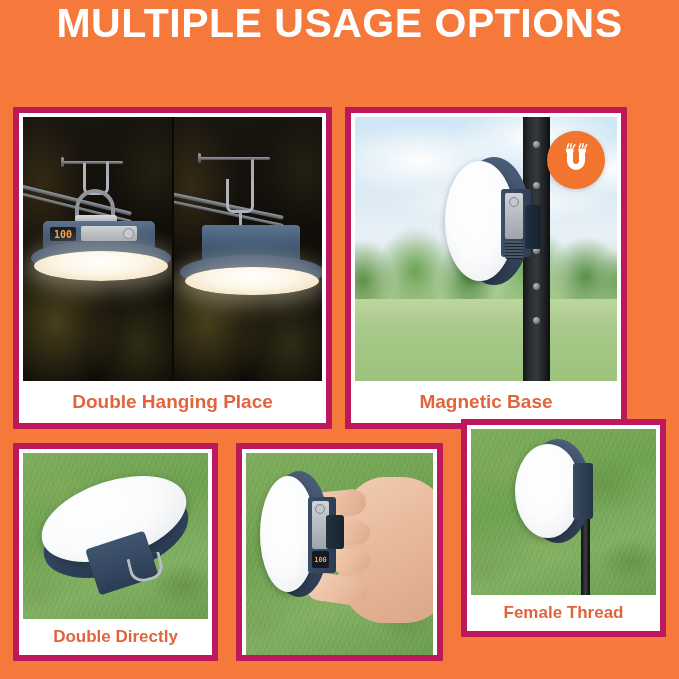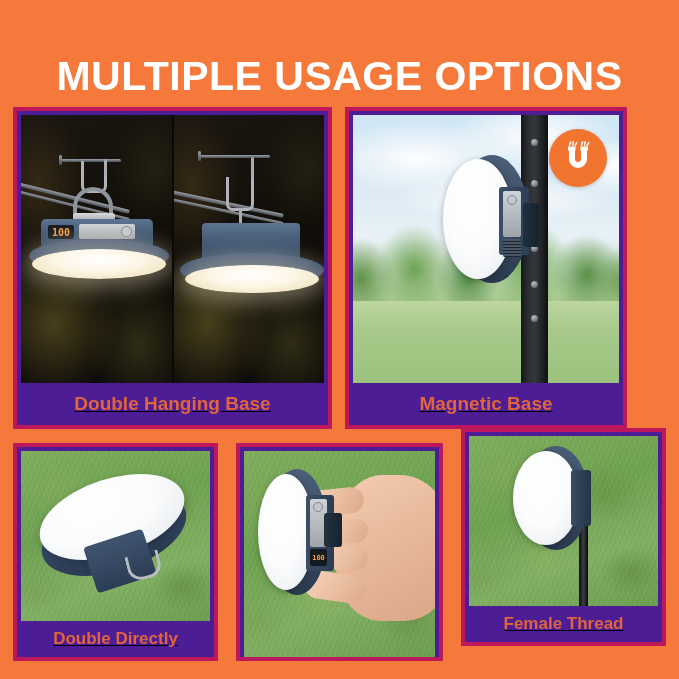--- a/index.html
+++ b/index.html
@@ -19,41 +19,40 @@
     background: #F4793A;
   }
 
   
   #title-bar {
     position: absolute;
     left: 0; top: 0;
     width: 679px;
     height: 100px;
     display: flex;
-    align-items: flex-end;
+    align-items: flex-start;
     justify-content: center;
   }
   #title-text {
     color: #FFFFFF;
     font-size: 41px;
     font-weight: bold;
     letter-spacing: 0.5px;
     white-space: nowrap;
     font-family: "Liberation Sans", sans-serif;
   }
 
   
   .card {
     position: absolute;
-    background: #4c1d95;
-    border: 4px solid #be185d;
+    background: #ffffff;
+    border: 6px solid #be185d;
     display: flex;
     flex-direction: column;
     overflow: hidden;
-    text-decoration: underline;
   }
   .card-photo {
     position: relative;
     flex: 1 1 auto;
     overflow: hidden;
     margin: 4px 4px 0 4px;
   }
   .card-caption {
     flex: 0 0 auto;
     text-align: center;
@@ -67,21 +66,21 @@
   #card-1 { left: 13px; top: 107px; width: 319px; height: 322px; }
   #card-2 { left: 345px; top: 107px; width: 282px; height: 322px; }
   #card-1 .card-caption, #card-2 .card-caption {
     font-size: 19px; line-height: 42px; height: 42px;
   }
   #card-1 .card-photo, #card-2 .card-photo { height: 272px; }
 
   
   #card-3 { left: 13px;  top: 443px; width: 205px; height: 218px; }
   #card-4 { left: 236px; top: 443px; width: 207px; height: 218px; }
-  #card-5 { left: 461px; top: 428px; width: 205px; height: 218px; }
+  #card-5 { left: 461px; top: 419px; width: 205px; height: 218px; }
   #card-3 .card-caption, #card-4 .card-caption, #card-5 .card-caption {
     font-size: 17px; line-height: 36px; height: 36px;
   }
 
   
   .dark-split { position: absolute; inset: 0; display: flex; gap: 2px; background:#0b0905; }
   .dark-half {
     position: relative; flex: 1 1 50%; overflow: hidden;
     background:
       radial-gradient(ellipse 60% 40% at 22% 78%, rgba(118,104,44,.55), transparent 70%),
@@ -308,21 +307,21 @@
 
           <div class="lamp-hang" style="left:6px; top:108px; width:144px; height:78px;">
             <div class="lamp-body" style="left:22px; top:0px; width:98px; height:42px; border-radius:4px;"></div>
             <div class="lamp-disc" style="left:0px; top:30px; width:144px; height:34px;"></div>
             <div class="lamp-glow" style="left:5px; top:42px; width:134px; height:28px;"></div>
           </div>
         </div>
 
       </div>
     </div>
-    <div class="card-caption">Double Hanging Base</div>
+    <div class="card-caption">Double Hanging Place</div>
   </div>
 
   <div class="card" id="card-2">
     <div class="card-photo">
       <div class="outdoor-sky">
 
         <div class="cloud" style="left:-30px; top:6px;  width:190px; height:74px;"></div>
         <div class="cloud" style="left:96px;  top:-14px; width:170px; height:70px;"></div>
         <div class="cloud" style="left:190px; top:22px; width:150px; height:58px;"></div>
         <div class="cloud" style="left:40px;  top:60px; width:220px; height:48px;"></div>

